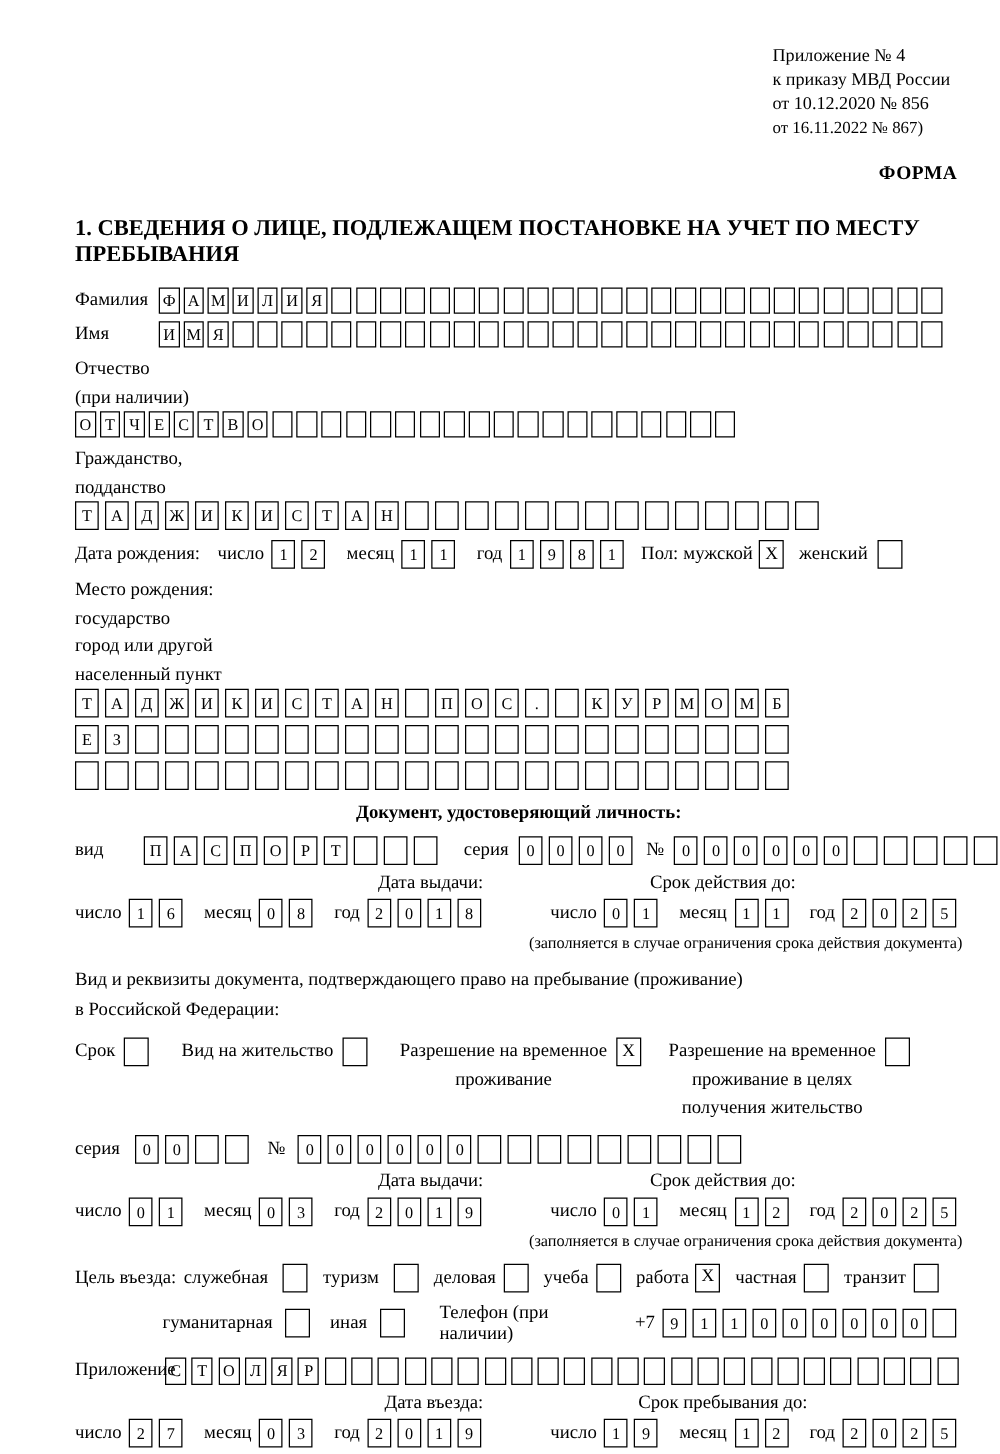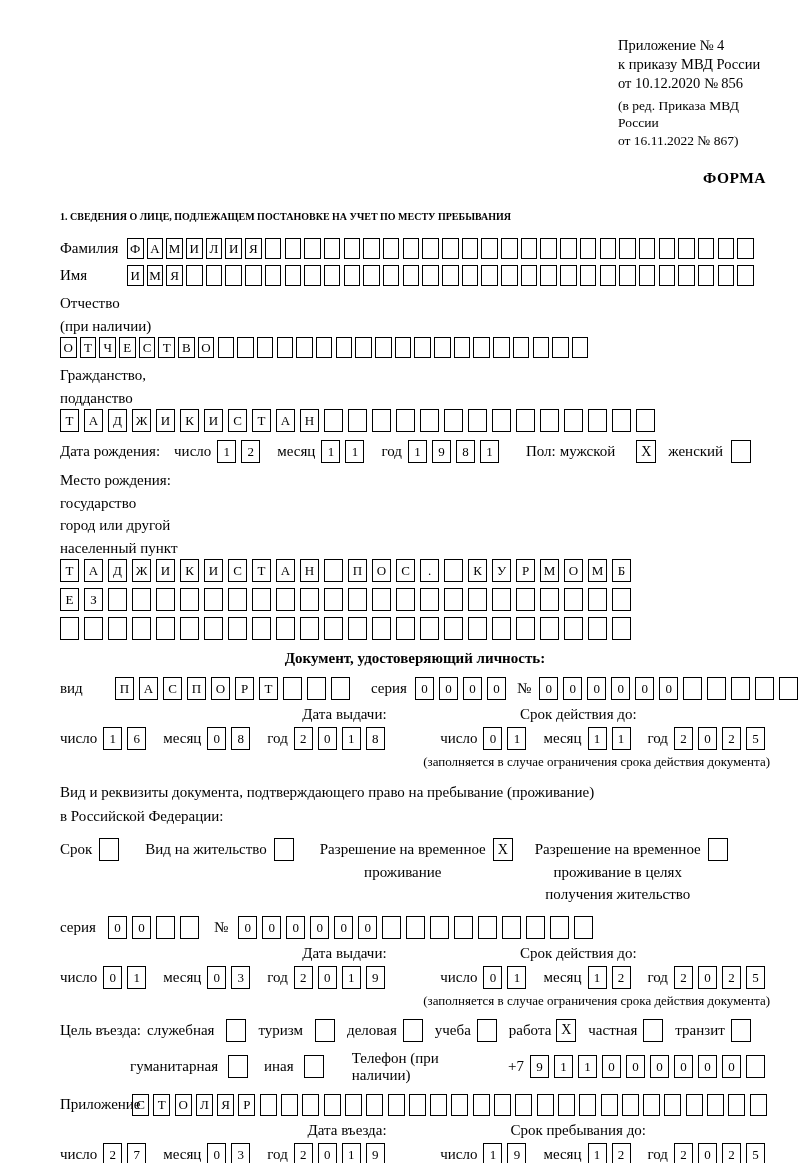--- a/index.html
+++ b/index.html
@@ -7,21 +7,21 @@
   .page{box-sizing:border-box;width:800px;height:1163px;padding:36px 30px 10px 60px;overflow:hidden;}
 
   
   .hdr{margin-left:558px;line-height:1.3;font-size:14.5px;}
   .hdr .small{font-size:13.5px;}
   .hdr .gap{margin-top:4px;}
   .forma{text-align:right;font-weight:bold;font-size:15.5px;margin-top:20px;padding-right:4px;letter-spacing:.5px;}
 
   .title{text-align:center;font-weight:bold;font-size:16px;line-height:1.5;margin-top:20px;}
   .title-underline{display:inline-block;width:56px;border-bottom:2px solid #000;margin-left:10px;vertical-align:baseline;}
-  .sec{font-weight:bold;font-size:10px;margin-top:24px;margin-bottom:16px;}
+  .sec{font-weight:bold;font-size:18px;margin-top:24px;margin-bottom:16px;}
 
   
   .bxs{display:flex;flex-wrap:nowrap;}
   .box{box-sizing:border-box;flex:none;display:inline-flex;align-items:center;justify-content:center;
        width:16.5px;height:21px;border:1.7px solid #000;margin-right:3.2px;font-size:13px;line-height:1;}
   .w .box{width:19px;height:23px;margin-right:5px;}
   .m .box{width:17px;height:22px;margin-right:4.3px;}
   .cb{box-sizing:border-box;flex:none;display:inline-flex;align-items:center;justify-content:center;
       width:20px;height:23px;border:1.7px solid #000;font-size:14px;line-height:1;}
 
@@ -67,21 +67,20 @@
 </style>
 </head>
 <body>
 
 <div class="page">
 
   <div class="hdr">
     <div>Приложение № 4</div>
     <div>к приказу МВД России</div>
     <div>от 10.12.2020 № 856</div>
-    <div class="small gap">(в ред. Приказа МВД России</div>
     <div class="small">от 16.11.2022 № 867)</div>
   </div>
 
   <div class="forma">ФОРМА</div>
 
 
   <div class="sec">1. СВЕДЕНИЯ О ЛИЦЕ, ПОДЛЕЖАЩЕМ ПОСТАНОВКЕ НА УЧЕТ ПО МЕСТУ ПРЕБЫВАНИЯ</div>
 
   <div class="row">
     <div class="lbl w67">Фамилия</div>
@@ -241,22 +240,22 @@
         <span class="box">1</span>
         <span class="box">1</span>
       </span>
     <span class="dsp">год</span>
     <span class="bxs w">
         <span class="box">1</span>
         <span class="box">9</span>
         <span class="box">8</span>
         <span class="box">1</span>
       </span>
-    <span style="margin-left:22px;margin-right:4px;text-align:right;">Пол:</span>
-    <span style="margin-right:21px;">мужской</span>
+    <span style="margin-left:9px;margin-right:4px;text-align:right;">Пол:</span>
+    <span style="margin-right:5px;">мужской</span>
     <span class="cb">X</span>
     <span style="margin-left:12px;margin-right:8px;">женский</span>
     <span class="cb"></span>
   </div>
 
   <div class="row top" style="margin-top:6px;">
     <div class="lbl w145 lb2">
       <div>Место рождения:</div>
       <div>государство</div>
       <div>город или другой</div>

